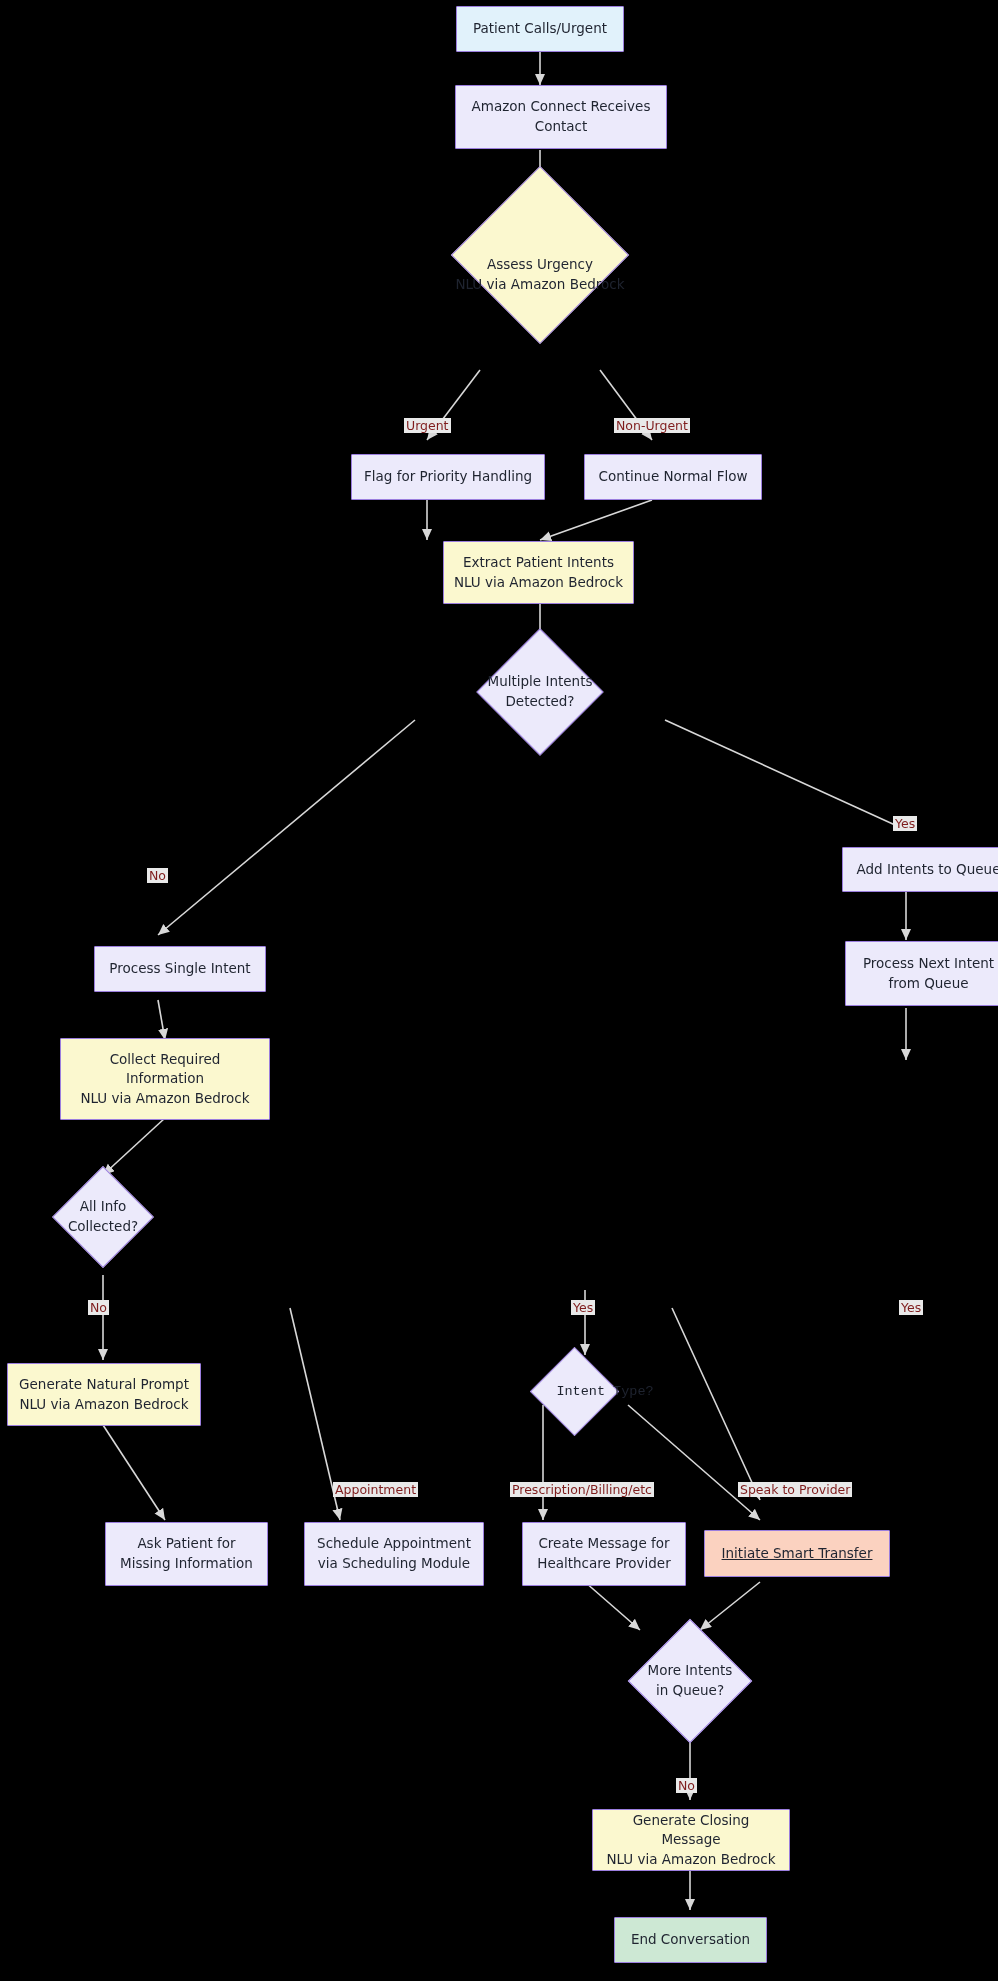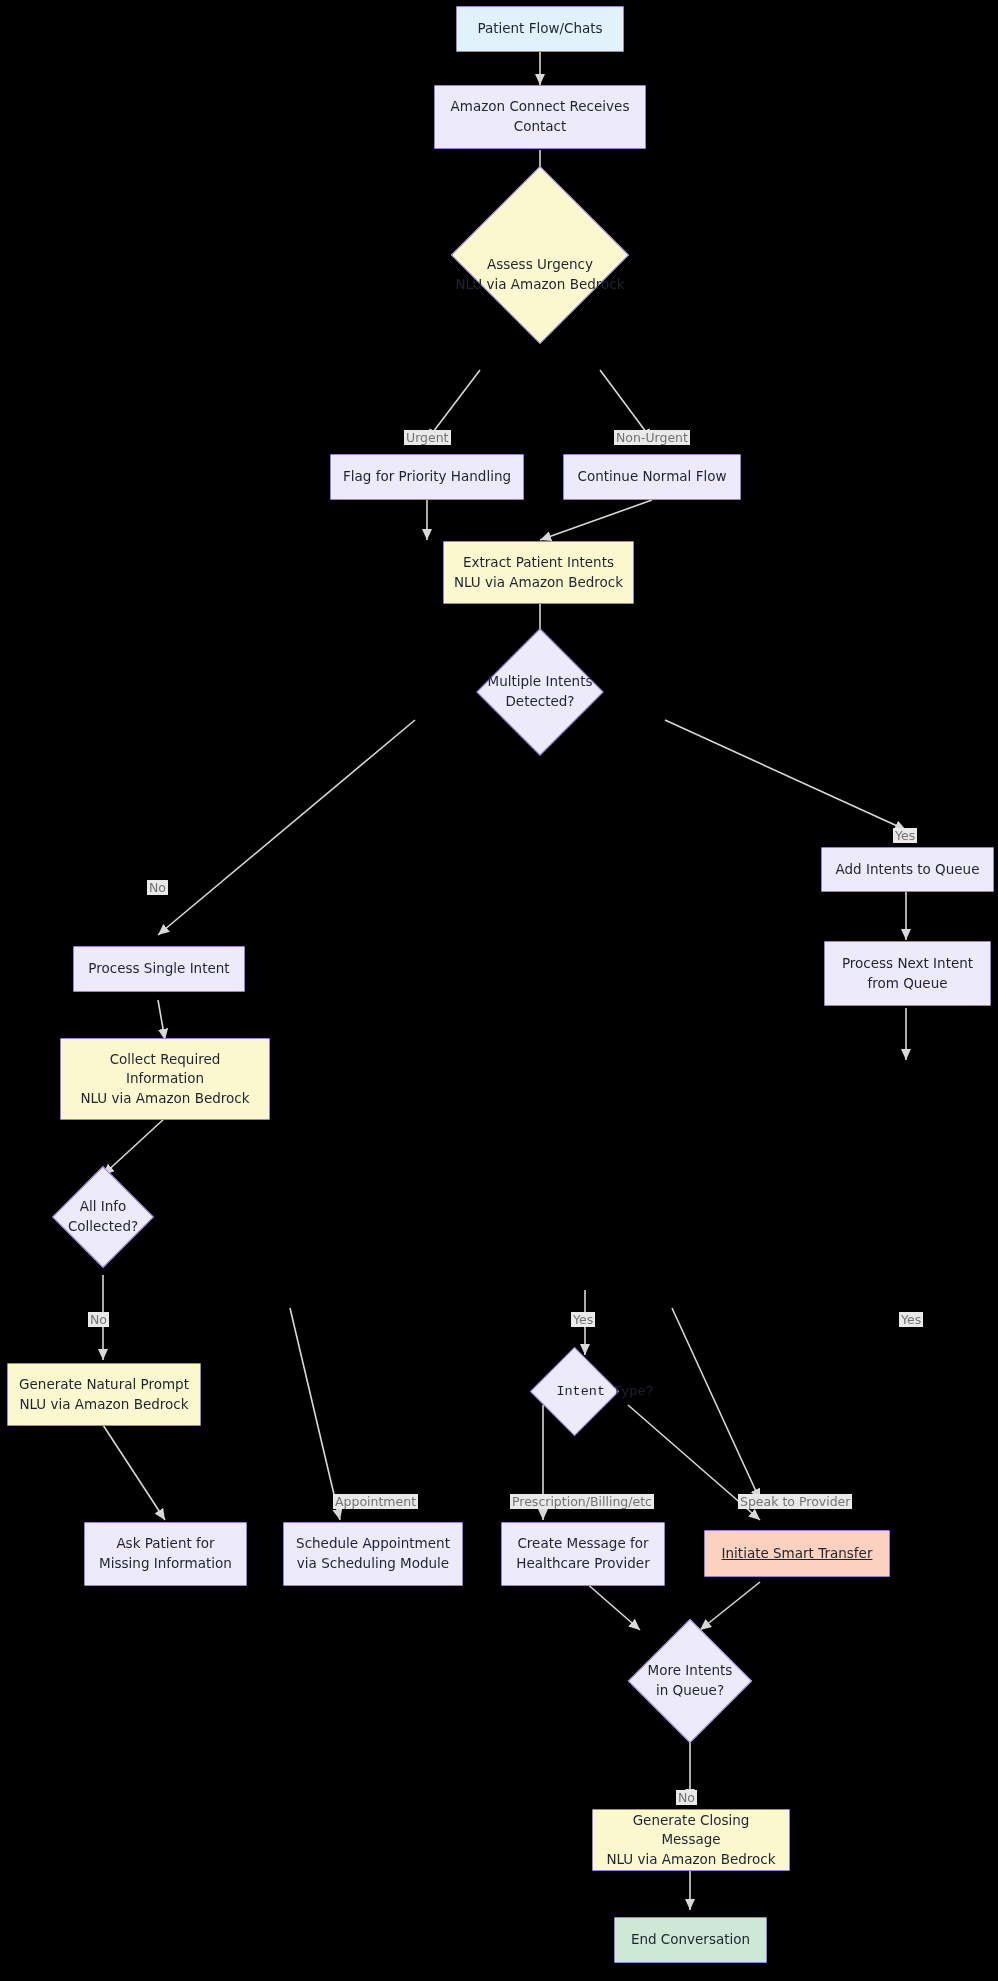--- a/index.html
+++ b/index.html
@@ -14,44 +14,43 @@
   .node{
     position:absolute;box-sizing:border-box;
     display:flex;align-items:center;justify-content:center;
     text-align:center;line-height:1.45;
     color:#1f2430;font-size:13.5px;
     border:1.6px solid #9b7ede;
     white-space:pre-line;
     padding:4px 8px;
   }
   .rect{border-radius:1px;}
-  .fill-lav{background:#eceafb;}
+  .fill-lav{background:#eceafb;margin-left:21px;}
   .fill-blue{background:#e1f2fb;}
   .fill-yellow{background:#fbf8cf;}
   .fill-salmon{background:#fbd2c0;}
   .fill-green{background:#cde8d4;}
 
   
   .diamond{
     position:absolute;border:1.6px solid #9b7ede;
     background:#eceafb;transform:rotate(45deg);
     box-sizing:border-box;
   }
   .diamond.yellow{background:#fbf8cf;}
   .diamond-label{
     position:absolute;display:flex;align-items:center;justify-content:center;
     text-align:center;color:#1f2430;font-size:13.5px;line-height:1.45;
     white-space:pre-line;pointer-events:none;
   }
 
   .edge-label{
-    position:absolute;background:#e9e9e9;color:#737373;
+    position:absolute;background:#e9e9e9;color:#7f1d1d;
     font-size:12.5px;line-height:1.2;padding:0px 2px;
     white-space:nowrap;
-    margin-top:12px;
   }
 </style>
 </head>
 <body>
 
 <div id="canvas">
 
   <svg class="edges" viewBox="0 0 998 1981" xmlns="http://www.w3.org/2000/svg">
     <defs>
       <marker id="ah" markerWidth="9" markerHeight="9" refX="7" refY="3.2" orient="auto" markerUnits="strokeWidth">
@@ -80,21 +79,21 @@
       <path d="M628,1405 L760,1520"></path>
       <path d="M672,1308 L760,1500"></path>
       <path d="M585,1582 L640,1630"></path>
       <path d="M760,1582 L700,1630"></path>
       <path d="M690,1742 L690,1800"></path>
       <path d="M690,1863 L690,1910"></path>
     </g>
   </svg>
 
   <div class="node rect fill-blue" style="left:456px;top:6px;width:168px;height:46px;">
-    <span>Patient Flow/Chats</span>
+    <span>Patient Calls/Urgent</span>
   </div>
 
   <div class="node rect fill-lav" style="left:434px;top:85px;width:212px;height:64px;">
     <span>Amazon Connect Receives
 Contact</span>
   </div>
 
   <div class="diamond yellow" style="left:477px;top:192px;width:126px;height:126px;"></div>
   <div class="diamond-label" style="left:440px;top:255px;width:200px;height:40px;">Assess Urgency
 NLU via Amazon Bedrock</div>

